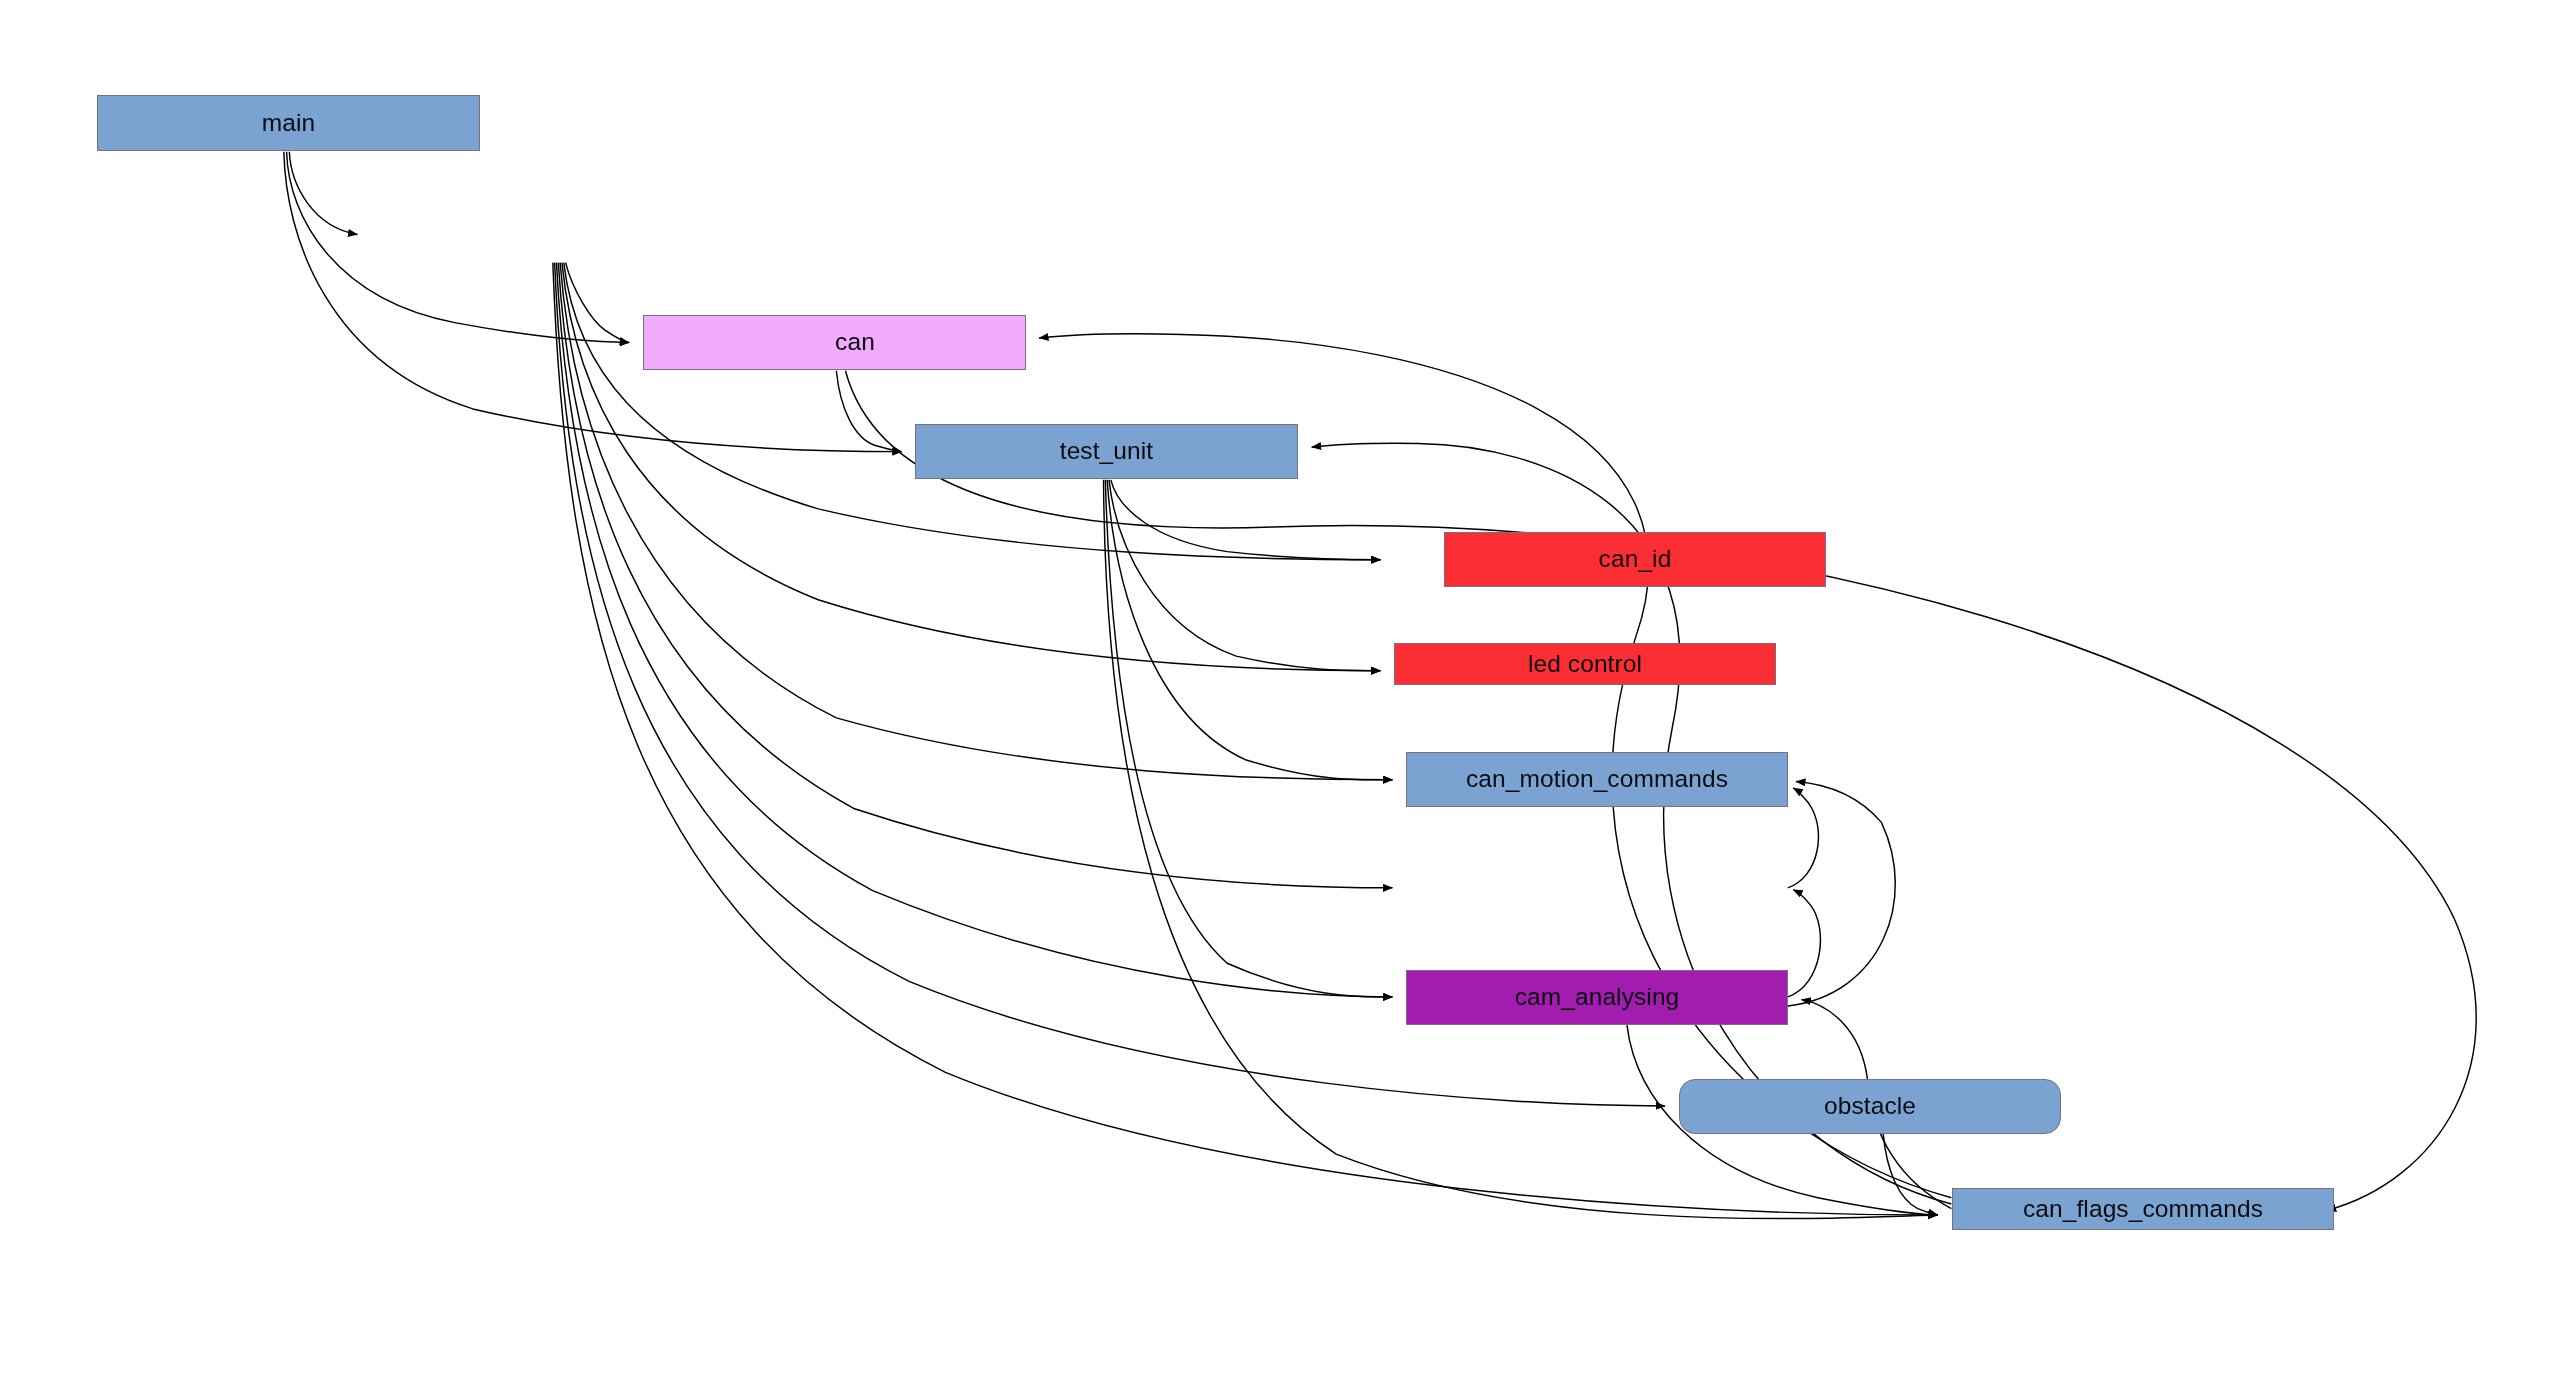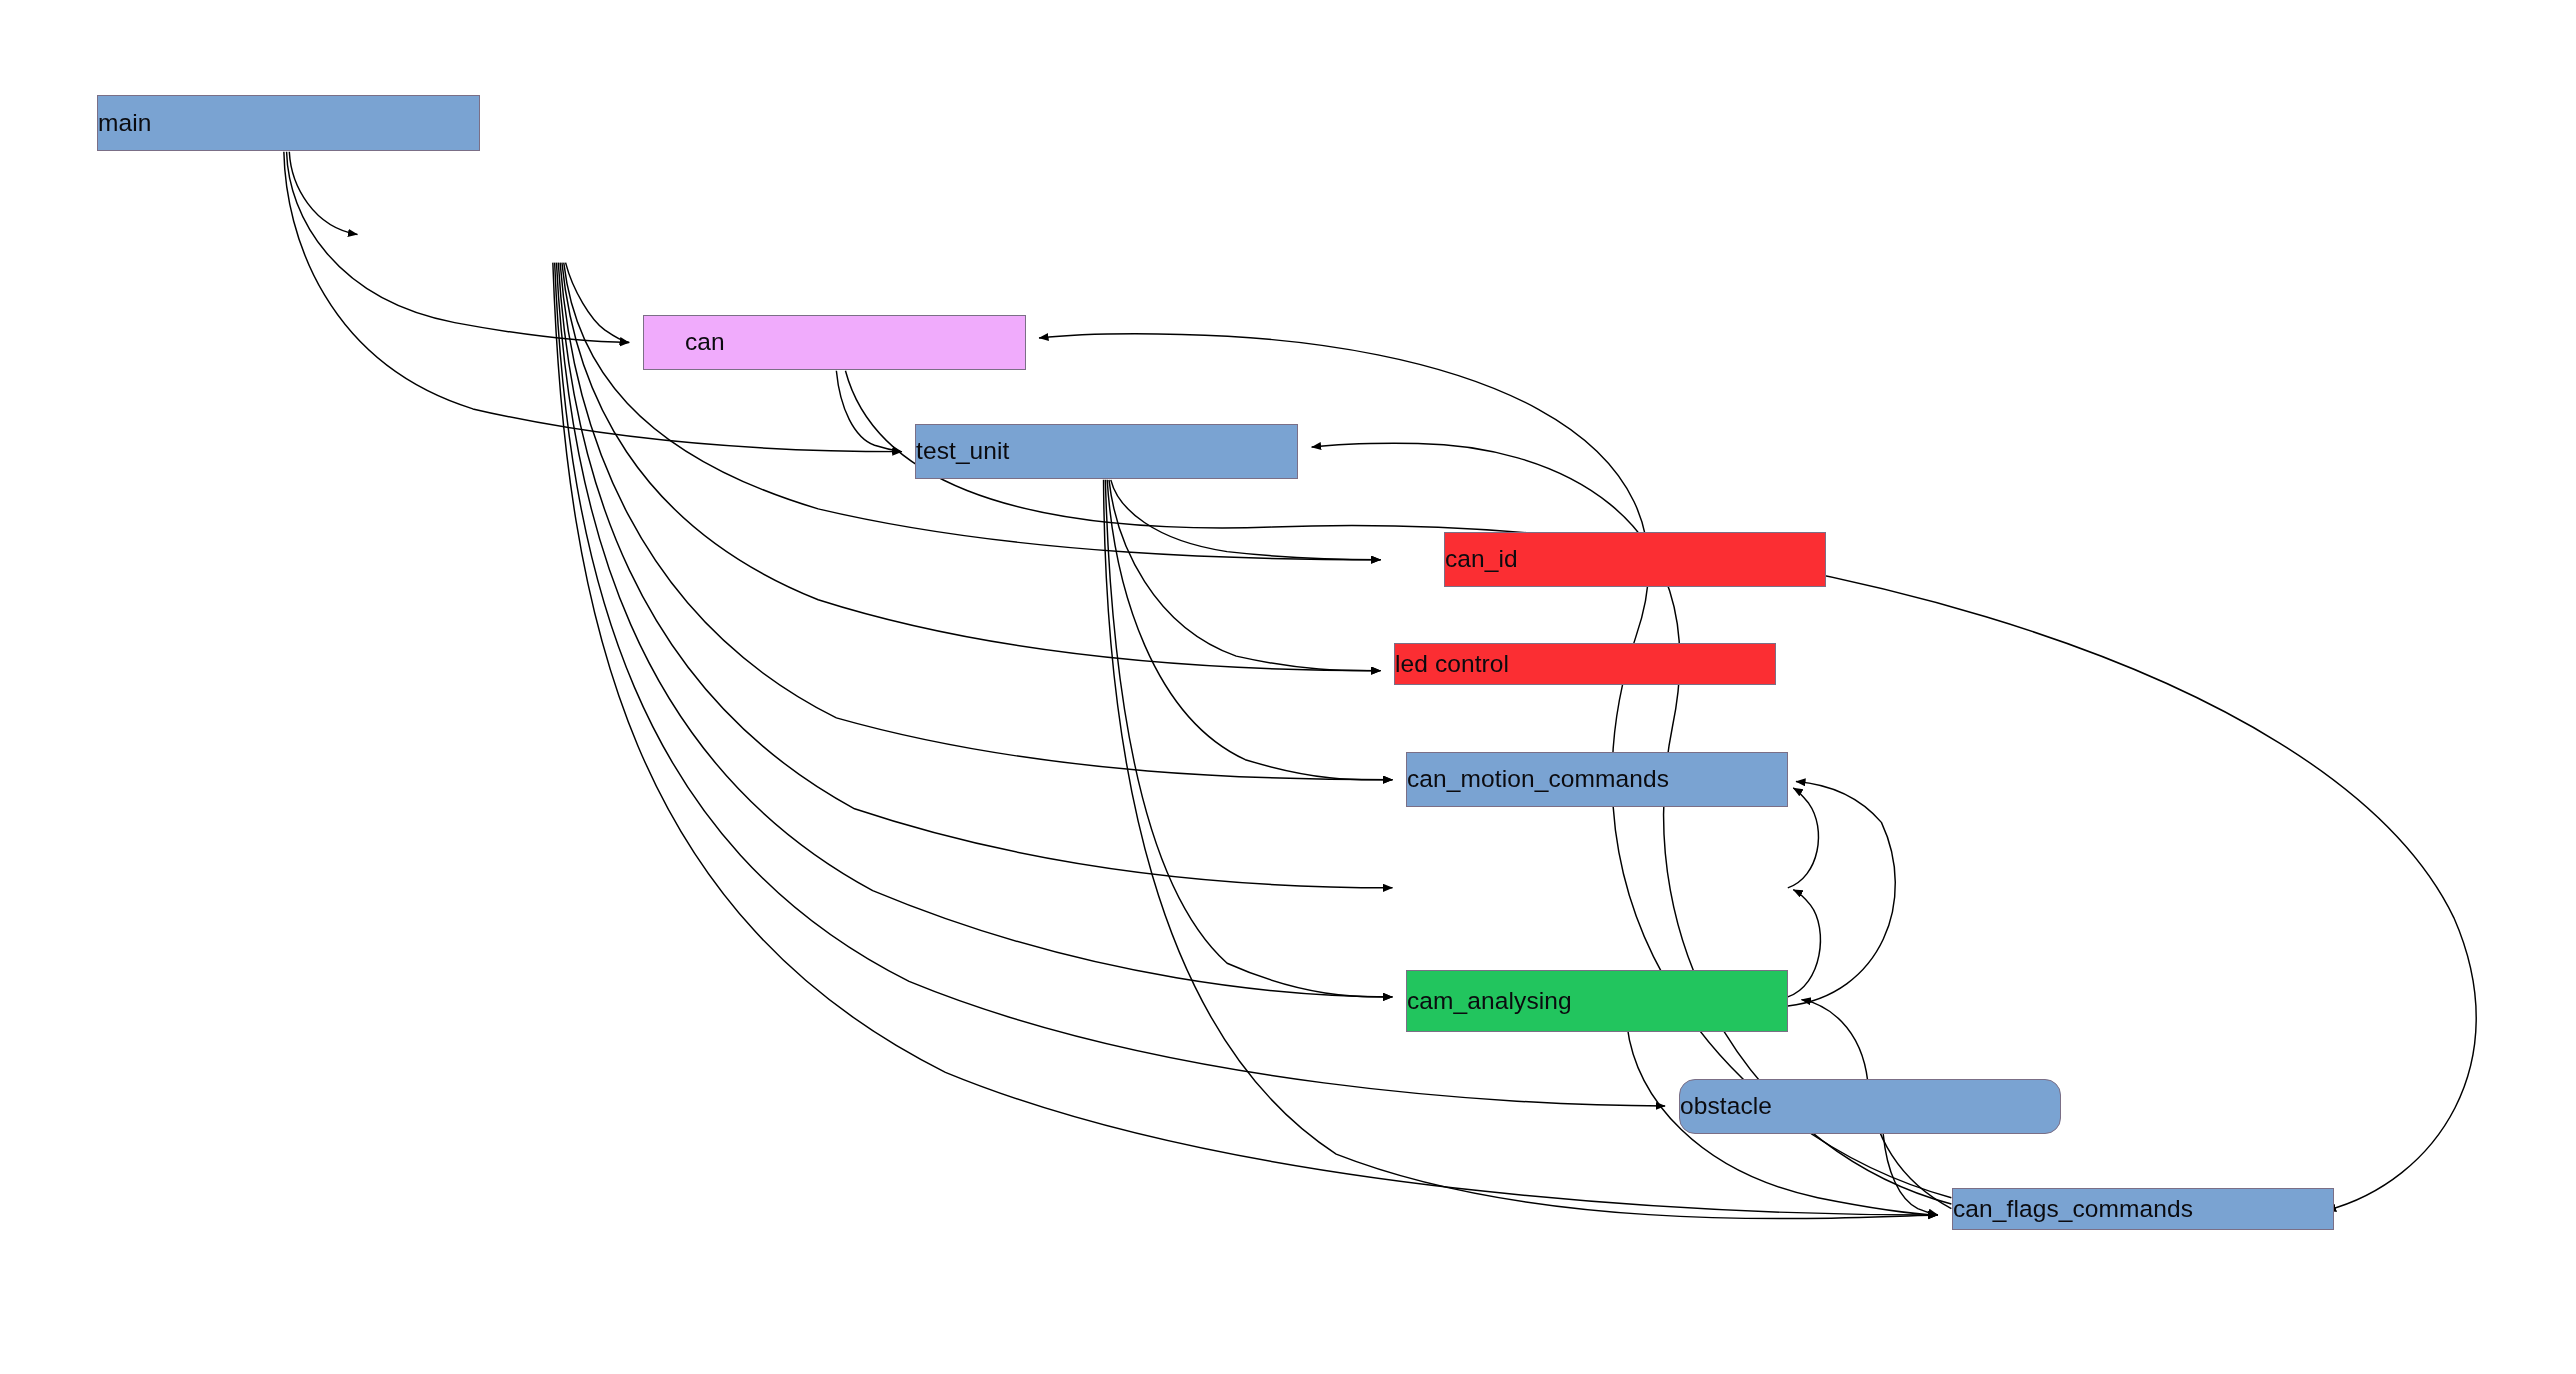--- a/index.html
+++ b/index.html
@@ -1,19 +1,19 @@
 <!DOCTYPE html>
 <html style="font-size:14.5px"><head>
 <meta charset="utf-8">
 <style>
   html,body{margin:0;padding:0;background:#ffffff;}
   body{width:2576px;height:1374px;font-family:"Liberation Sans",sans-serif;overflow:hidden;}
   #stage{position:relative;width:2576px;height:1374px;background:#fff;}
   svg#edges{position:absolute;left:0;top:0;width:2576px;height:1374px;}
-  .node{position:absolute;box-sizing:border-box;display:flex;align-items:center;
+  .node{position:absolute;box-sizing:border-box;display:flex;align-items:center;justify-content:center;
         border:0.9px solid #7b6f86;}
   .node .lbl{font-size:24.5px;color:#0b0b0f;line-height:1;letter-spacing:0.1px;white-space:nowrap;}
   .n-blue{background:#7aa3d2;}
   .n-red{background:#fb2e33;}
 </style>
 </head>
 <body>
 
 <div id="stage">
 
@@ -75,21 +75,21 @@
   </div>
   <div class="node n-red" style="left: 1444px; top: 532px; width: 382px; height: 55px; background: rgb(251, 46, 51); border-color: rgb(123, 111, 134);">
     <span class="lbl">can_id</span>
   </div>
   <div class="node n-red" style="left: 1394px; top: 643px; width: 382px; height: 42px; background: rgb(251, 46, 51); border-color: rgb(123, 111, 134);">
     <span class="lbl">led control</span>
   </div>
   <div class="node n-blue" style="left: 1406px; top: 752px; width: 382px; height: 55px; background: rgb(122, 163, 210); border-color: rgb(123, 111, 134);">
     <span class="lbl">can_motion_commands</span>
   </div>
-  <div class="node n-blue" style="left: 1406px; top: 970px; width: 382px; height: 62px; background: #22c55e; border-color: rgb(123, 111, 134);">
+  <div class="node n-blue" style="left: 1406px; top: 970px; width: 382px; height: 55px; background: #a21caf; border-color: rgb(123, 111, 134);">
     <span class="lbl">cam_analysing</span>
   </div>
   <div class="node n-blue" style="left: 1679px; top: 1079px; width: 382px; height: 55px; background: rgb(122, 163, 210); border-color: rgb(123, 111, 134); border-radius: 16px;">
     <span class="lbl">obstacle</span>
   </div>
   <div class="node n-blue" style="left: 1952px; top: 1188px; width: 382px; height: 42px; background: rgb(122, 163, 210); border-color: rgb(123, 111, 134);">
     <span class="lbl">can_flags_commands</span>
   </div>
 
 </div>

